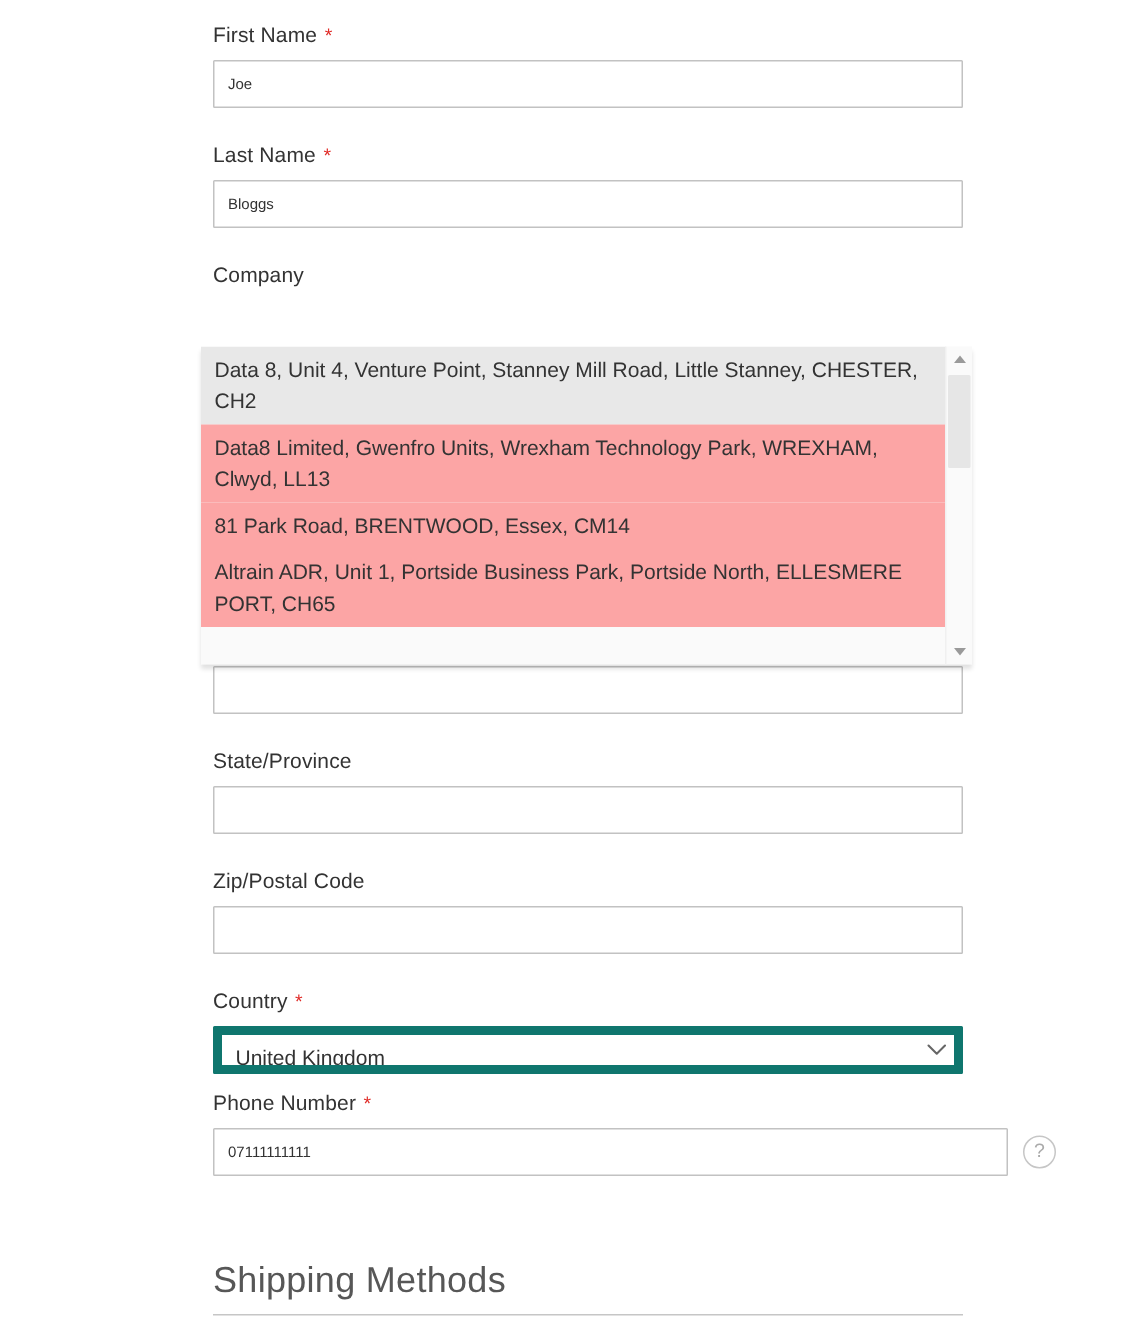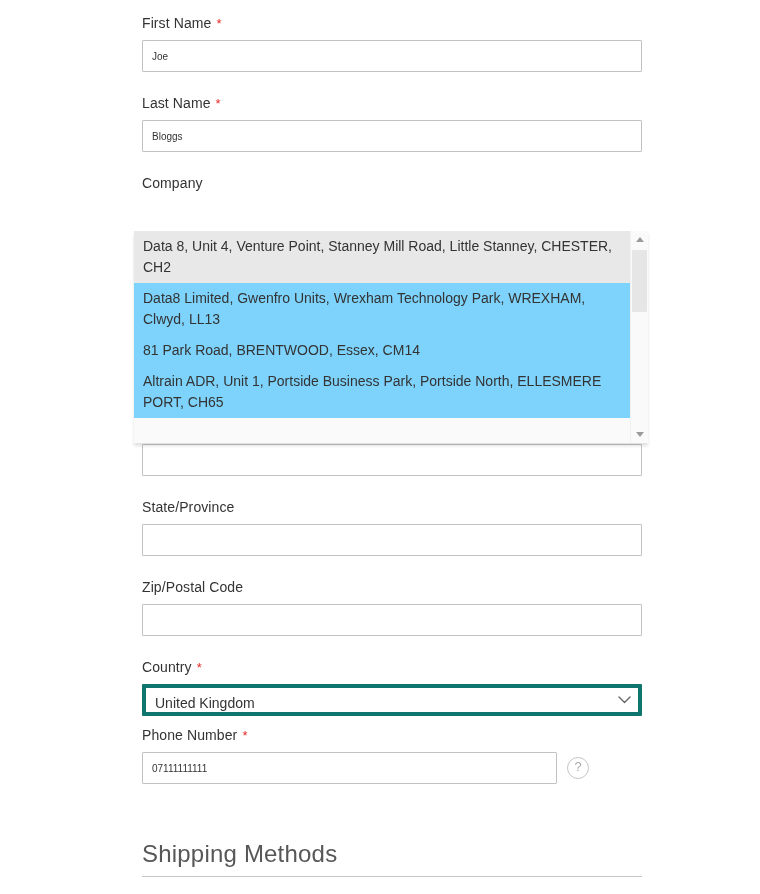--- a/index.html
+++ b/index.html
@@ -67,21 +67,21 @@
     position: relative;
     width: 500px;
     height: 32px;
   }
   .sel {
     box-sizing: border-box;
     width: 500px;
     height: 32px;
     line-height: 30px;
     padding: 0 34px 0 9px;
-    border: 4px solid #0f766e;
+    border: 6px solid #0f766e;
     border-radius: 1px;
     background: #ffffff;
     font-size: 14px;
     color: #333333;
     white-space: nowrap;
     overflow: hidden;
     text-overflow: ellipsis;
     cursor: pointer;
   }
   .sel-arrow {
@@ -94,21 +94,21 @@
     align-items: center;
     justify-content: center;
     pointer-events: none;
   }
 
   
   .phone-row {
     display: flex;
     align-items: center;
   }
-  input.txt.phone { width: 415px; }
+  input.txt.phone { width: 530px; }
   .help-icon {
     margin-left: 10px;
     width: 20px;
     height: 20px;
     border-radius: 50%;
     border: 1px solid #c6c6c6;
     color: #aaaaaa;
     font-size: 13px;
     line-height: 18px;
     text-align: center;
@@ -138,21 +138,21 @@
     bottom: 0;
     overflow: hidden;
     background: #fafafa;
   }
   .ac-item {
     padding: 5px 8px 5px 9px;
     font-size: 14px;
     line-height: 21px;
     color: #333333;
     cursor: pointer;
-    background: #7dd3fc;
+    background: #fca5a5;
   }
   .ac-item.highlighted {
     background: #e8e8e8;
   }
 
   
   .ac-scrollbar {
     position: absolute;
     right: 0;
     top: 0;

